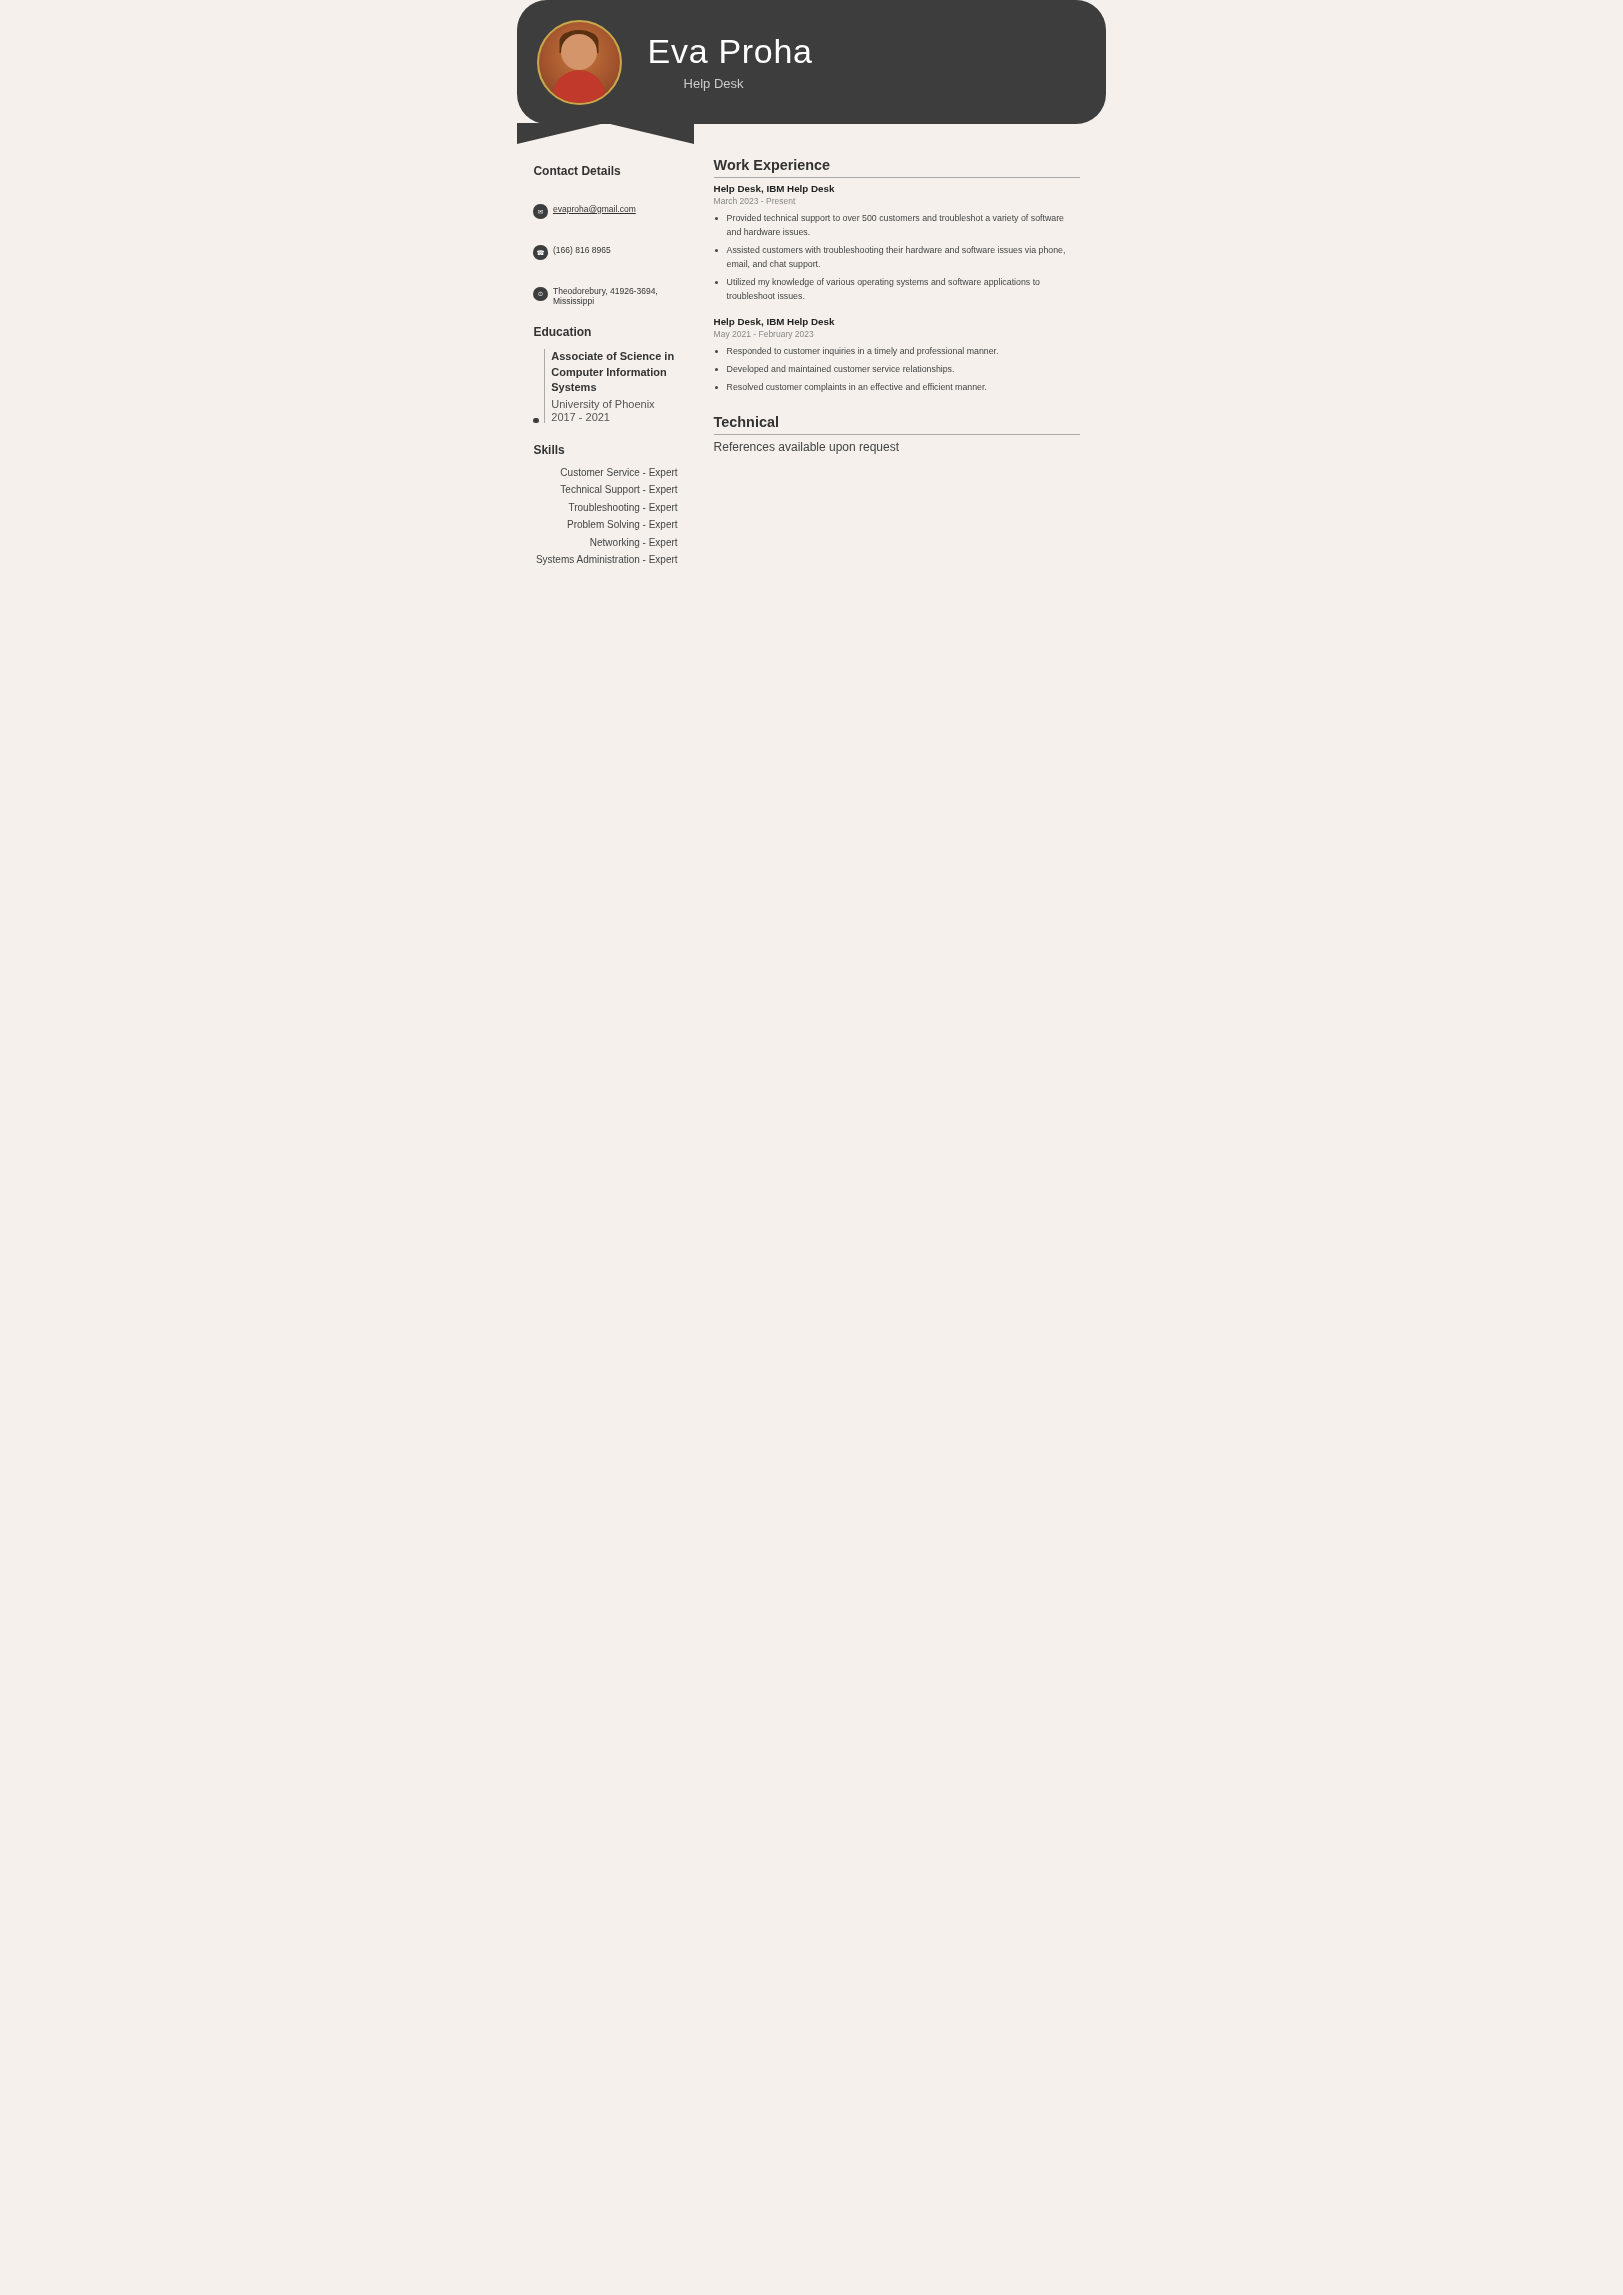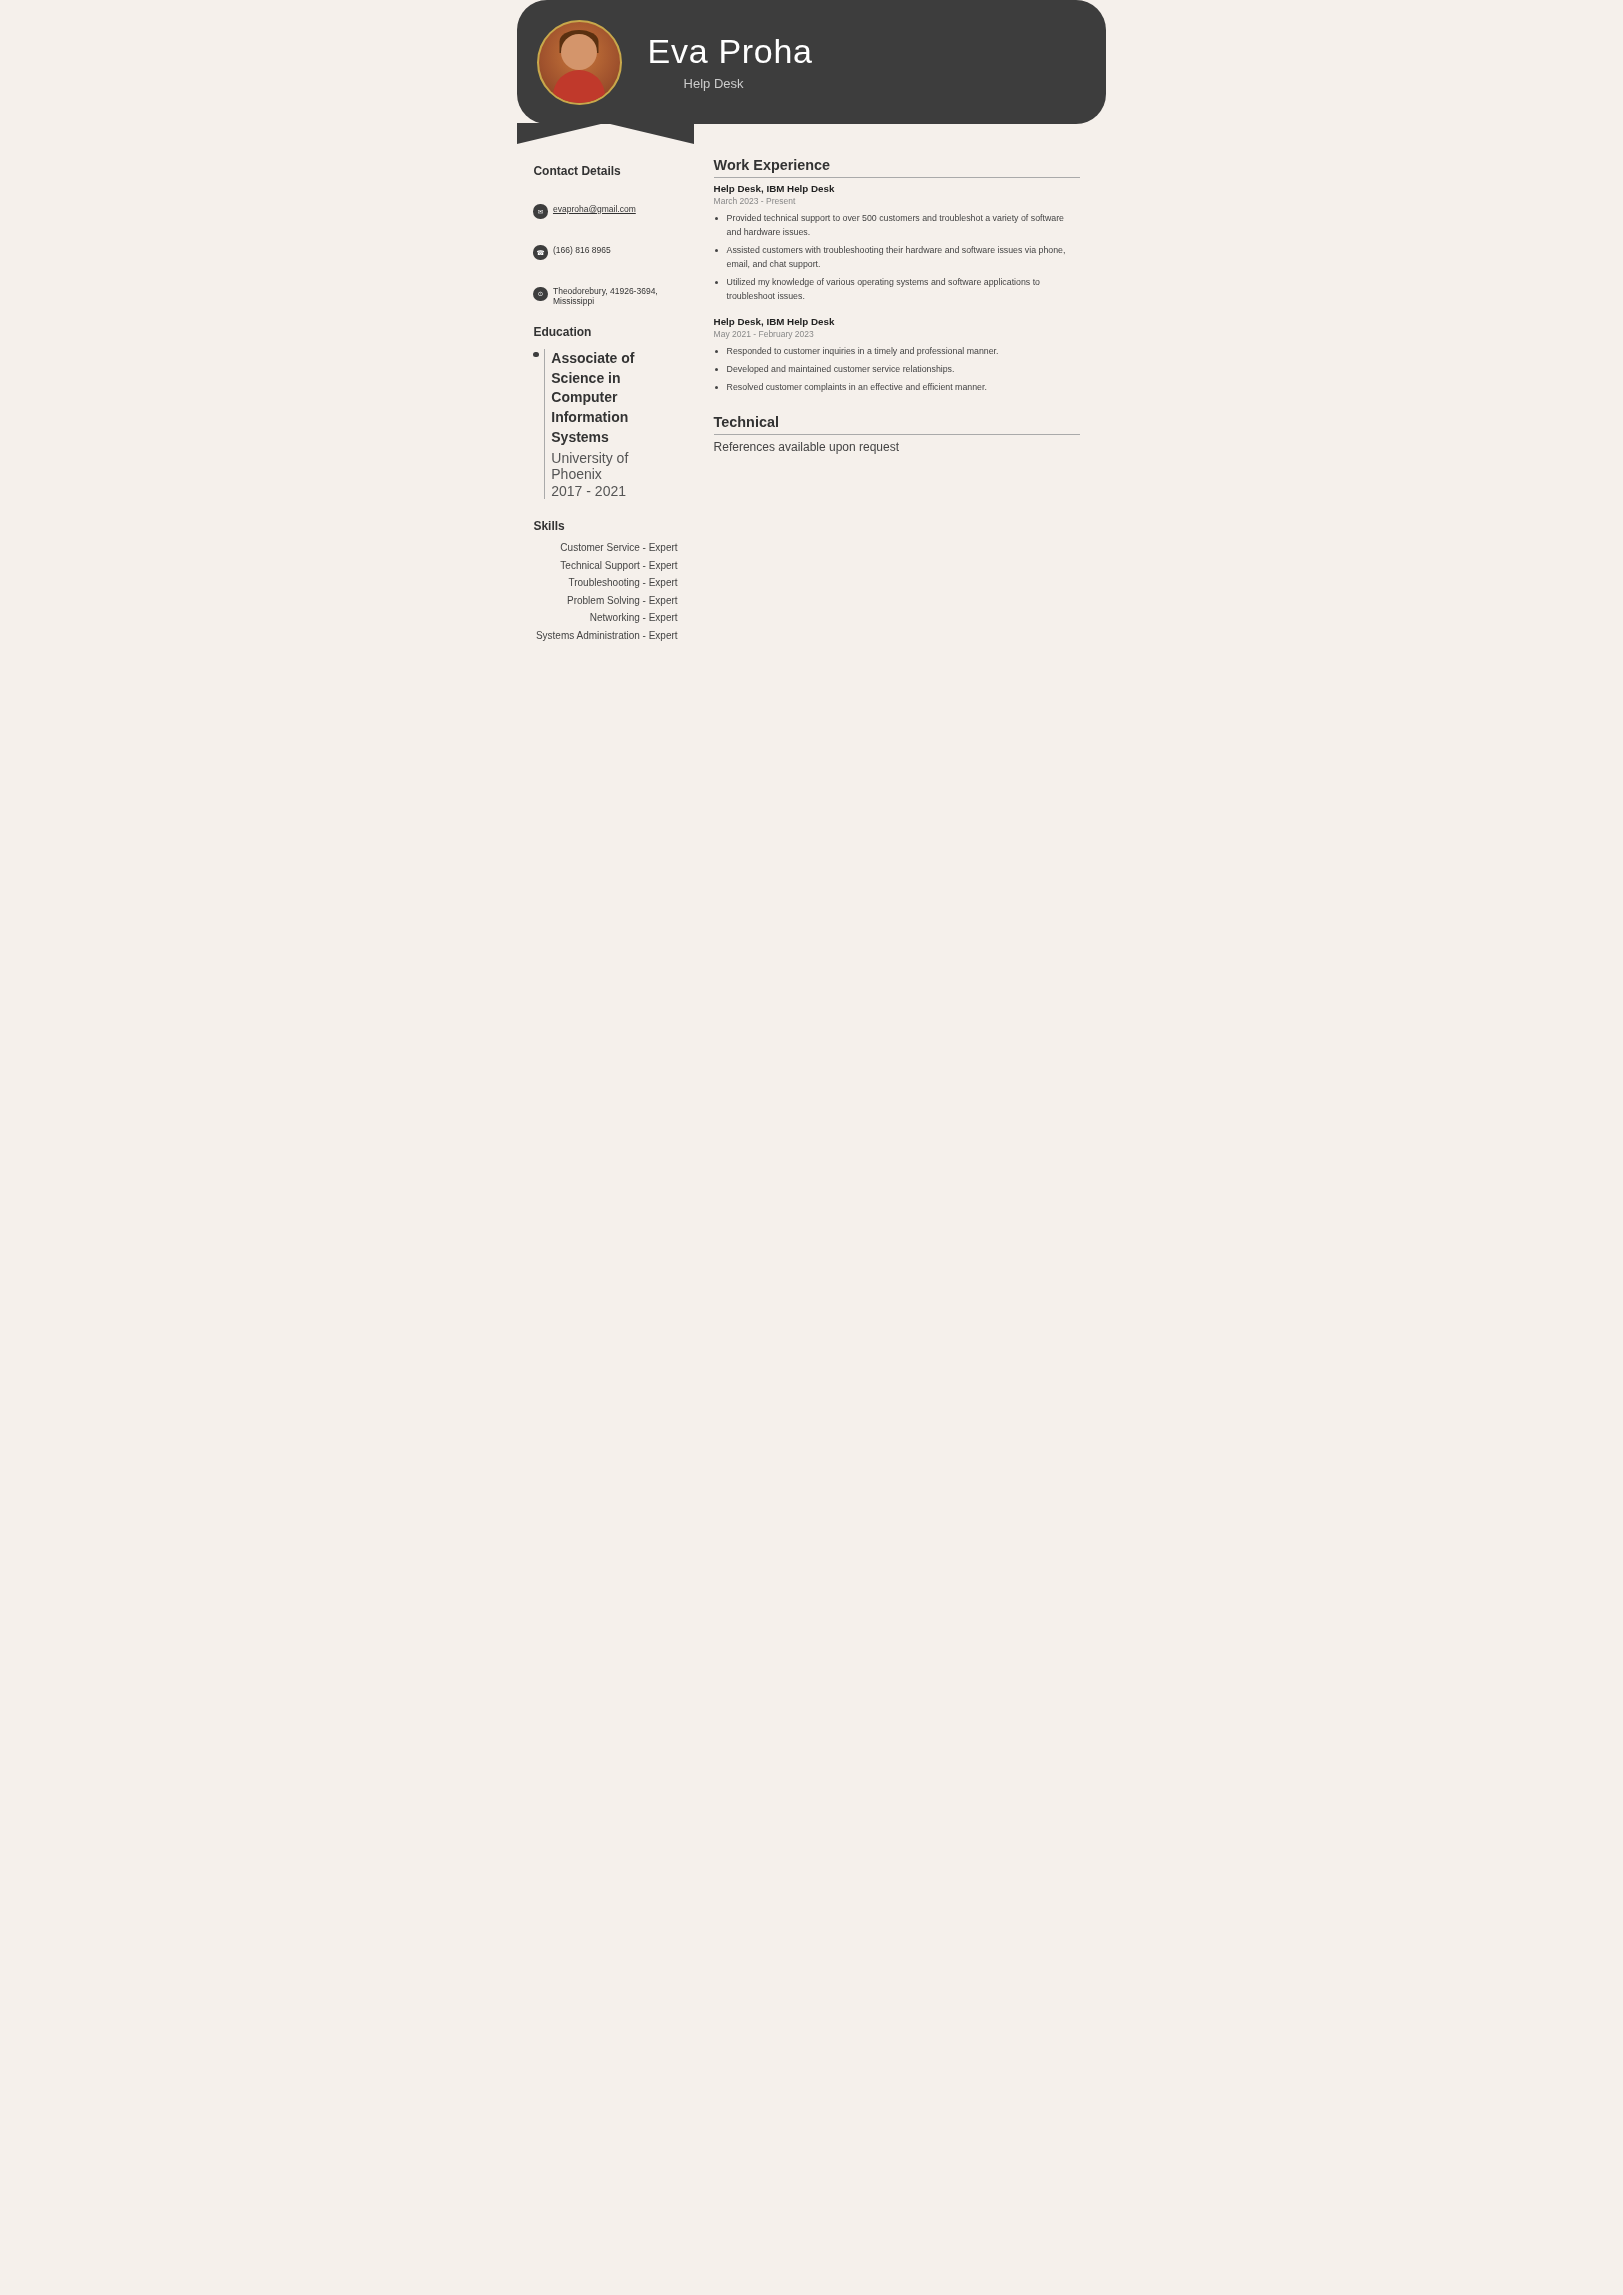--- a/index.html
+++ b/index.html
@@ -174,22 +174,22 @@
       margin-top: 0.7px;
     }
     .contact-link {
       color: #333;
       text-decoration: underline;
     }
 
     
     .edu-item {
       display: flex;
-      align-items: flex-start;
-      font-size: 14px;
+      align-items: flex-end;
+      font-size: 11px;
       color: #333;
     }
     .edu-bullet {
       width: 5.2px;
       height: 5.2px;
       border-radius: 50%;
       background: #3d3d3d;
       flex-shrink: 0;
       margin-top: 2.6px;
       margin-right: 5.2px;

